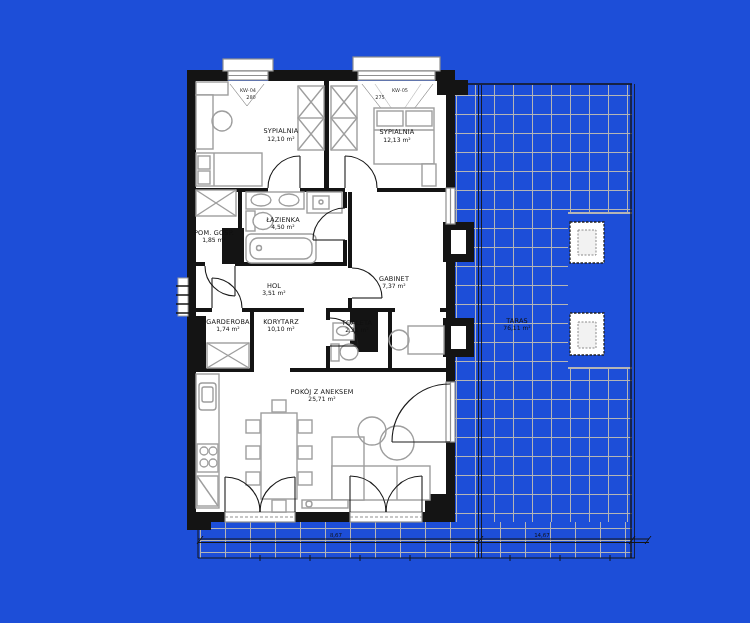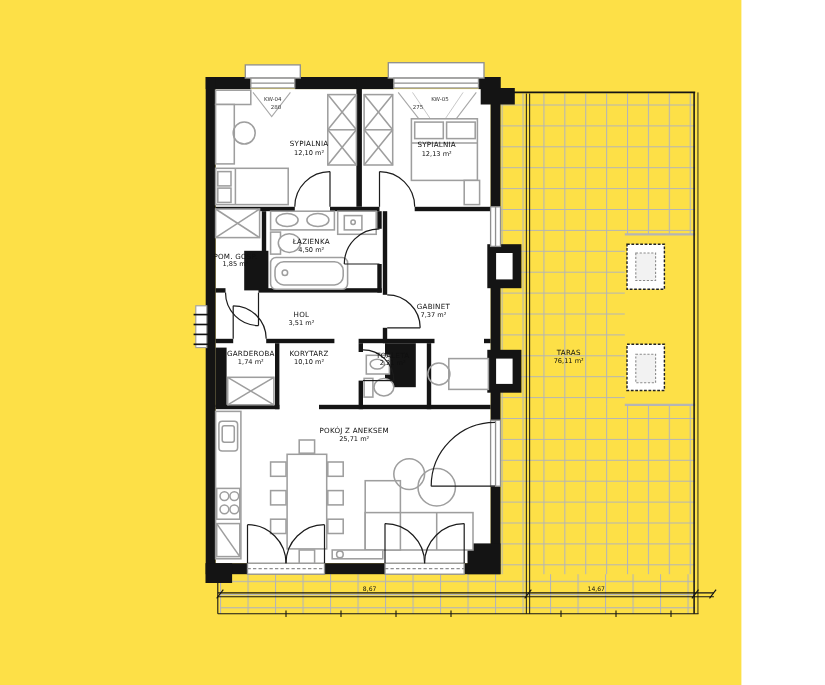--- a/index.html
+++ b/index.html
@@ -1,16 +1,16 @@
 <!DOCTYPE html>
 <html><head>
 <meta charset="utf-8">
 <style>
   html,body{margin:0;padding:0;background:#ffffff;}
-  .canvas{position:relative;width:674px;height:623px;background:#fde047;overflow:hidden;
+  .canvas{position:relative;width:750px;height:623px;background:#1d4ed8;overflow:hidden;
           font-family:"DejaVu Sans",sans-serif;}
   svg{display:block}
   text{font-family:"DejaVu Sans",sans-serif;fill:#101010;}
   .room-name{font-size:6.5px;letter-spacing:.2px;}
   .room-area{font-size:6px;}
   .tiny{font-size:5px;fill:#333;}
   .dim{font-size:5.5px;fill:#111;}
 </style>
 </head>
 <body>

